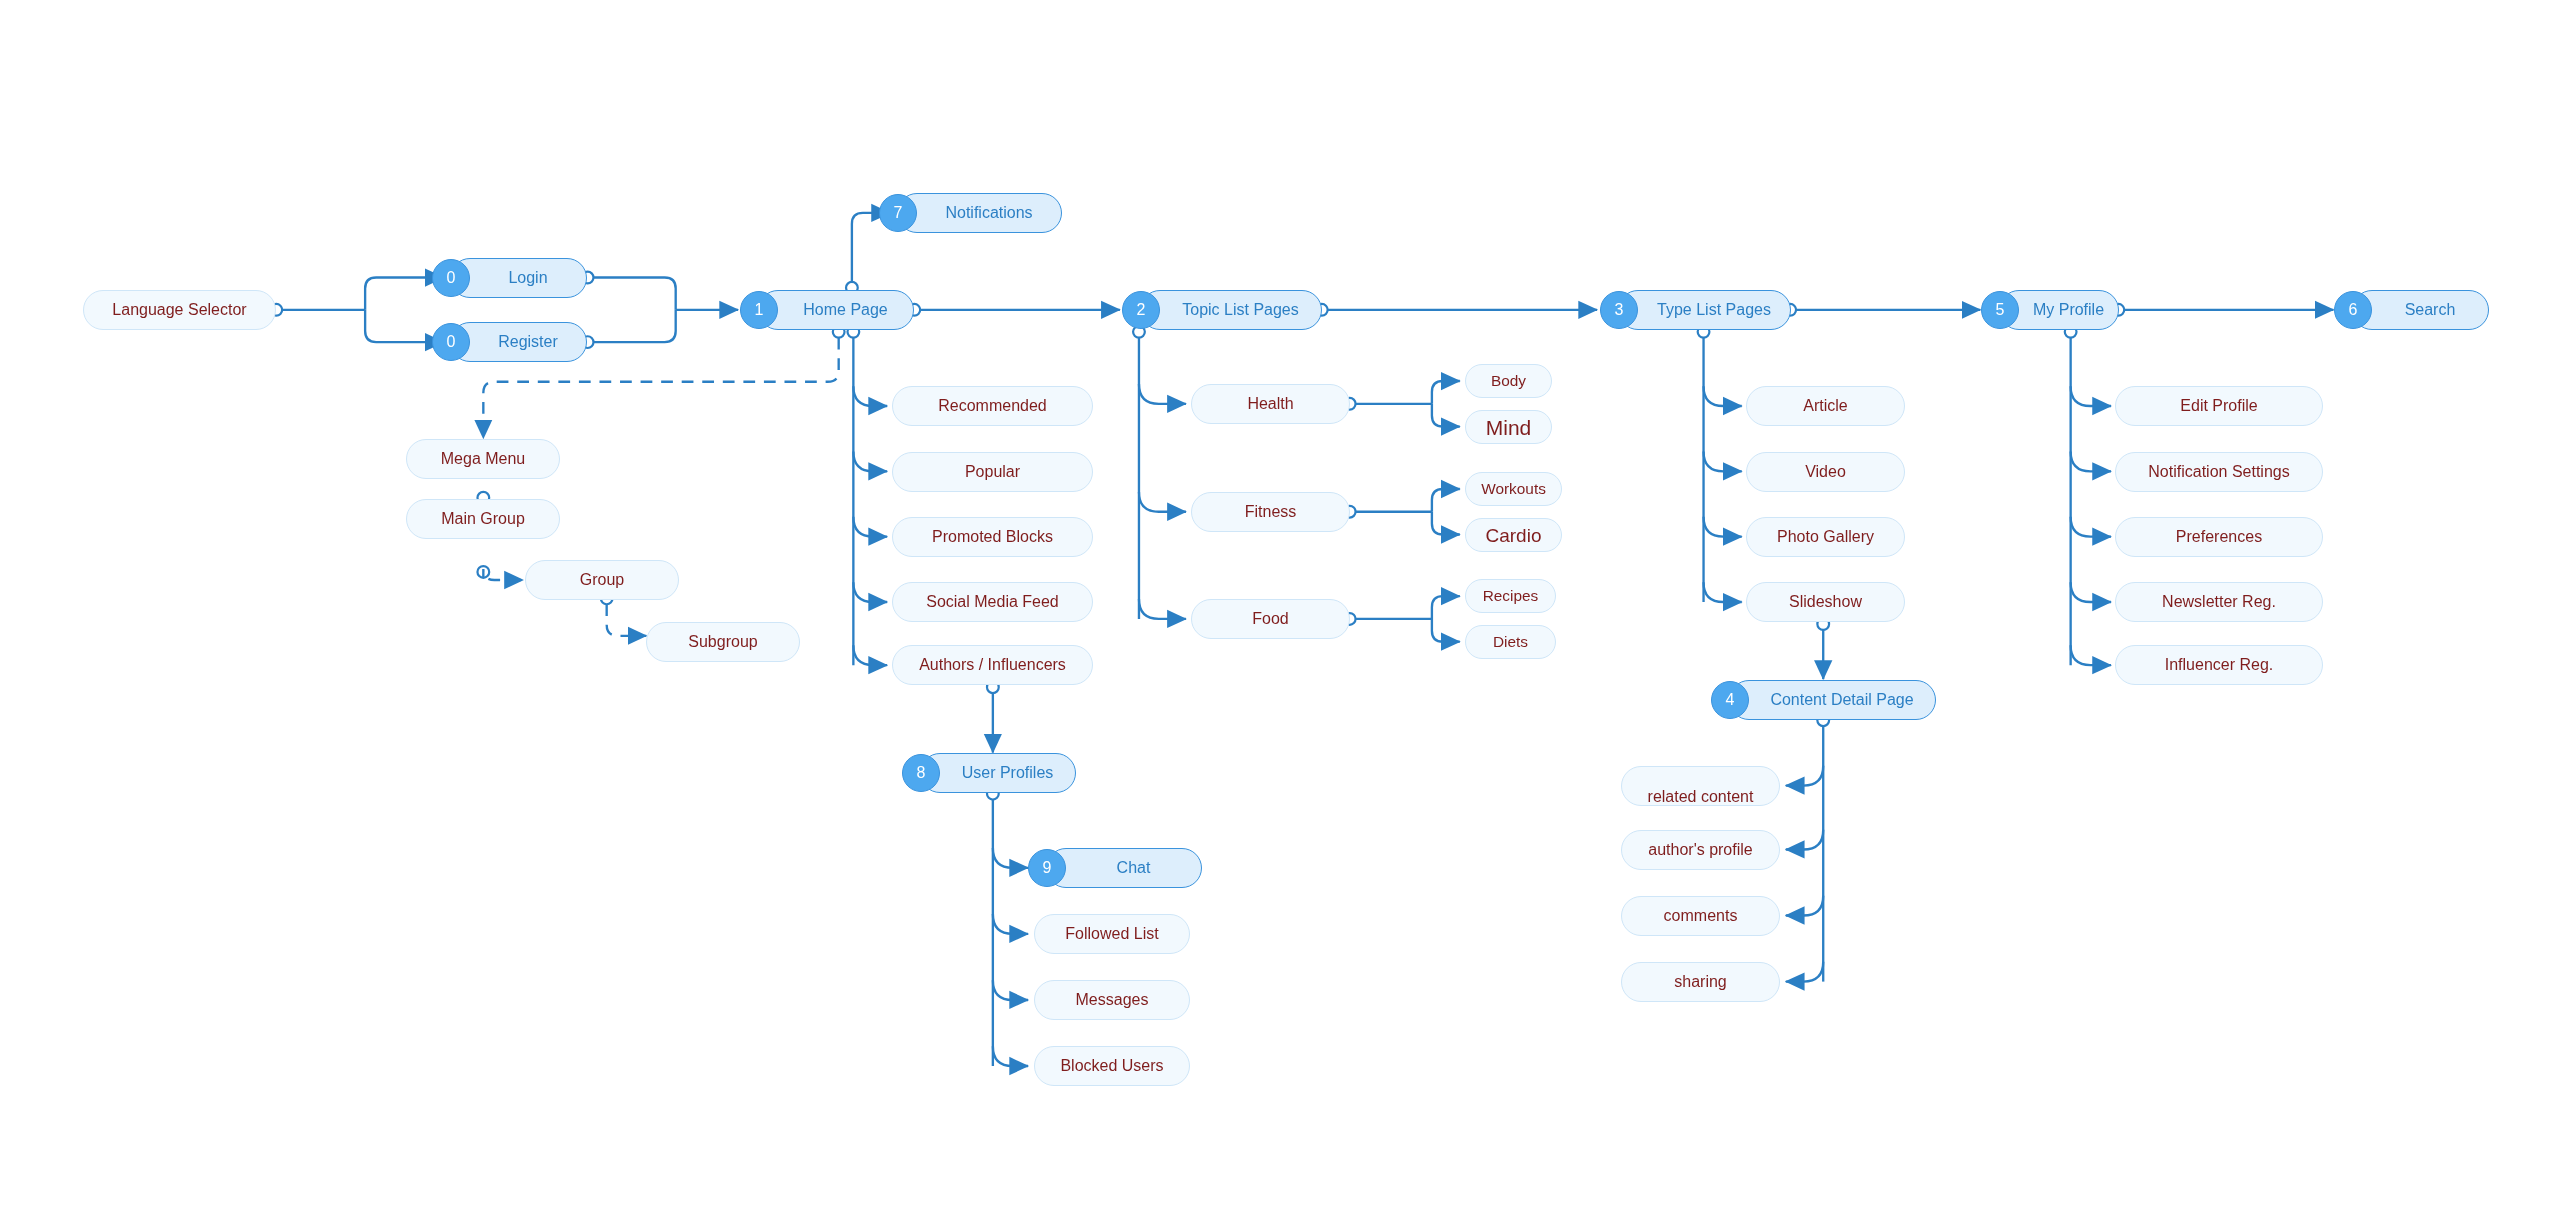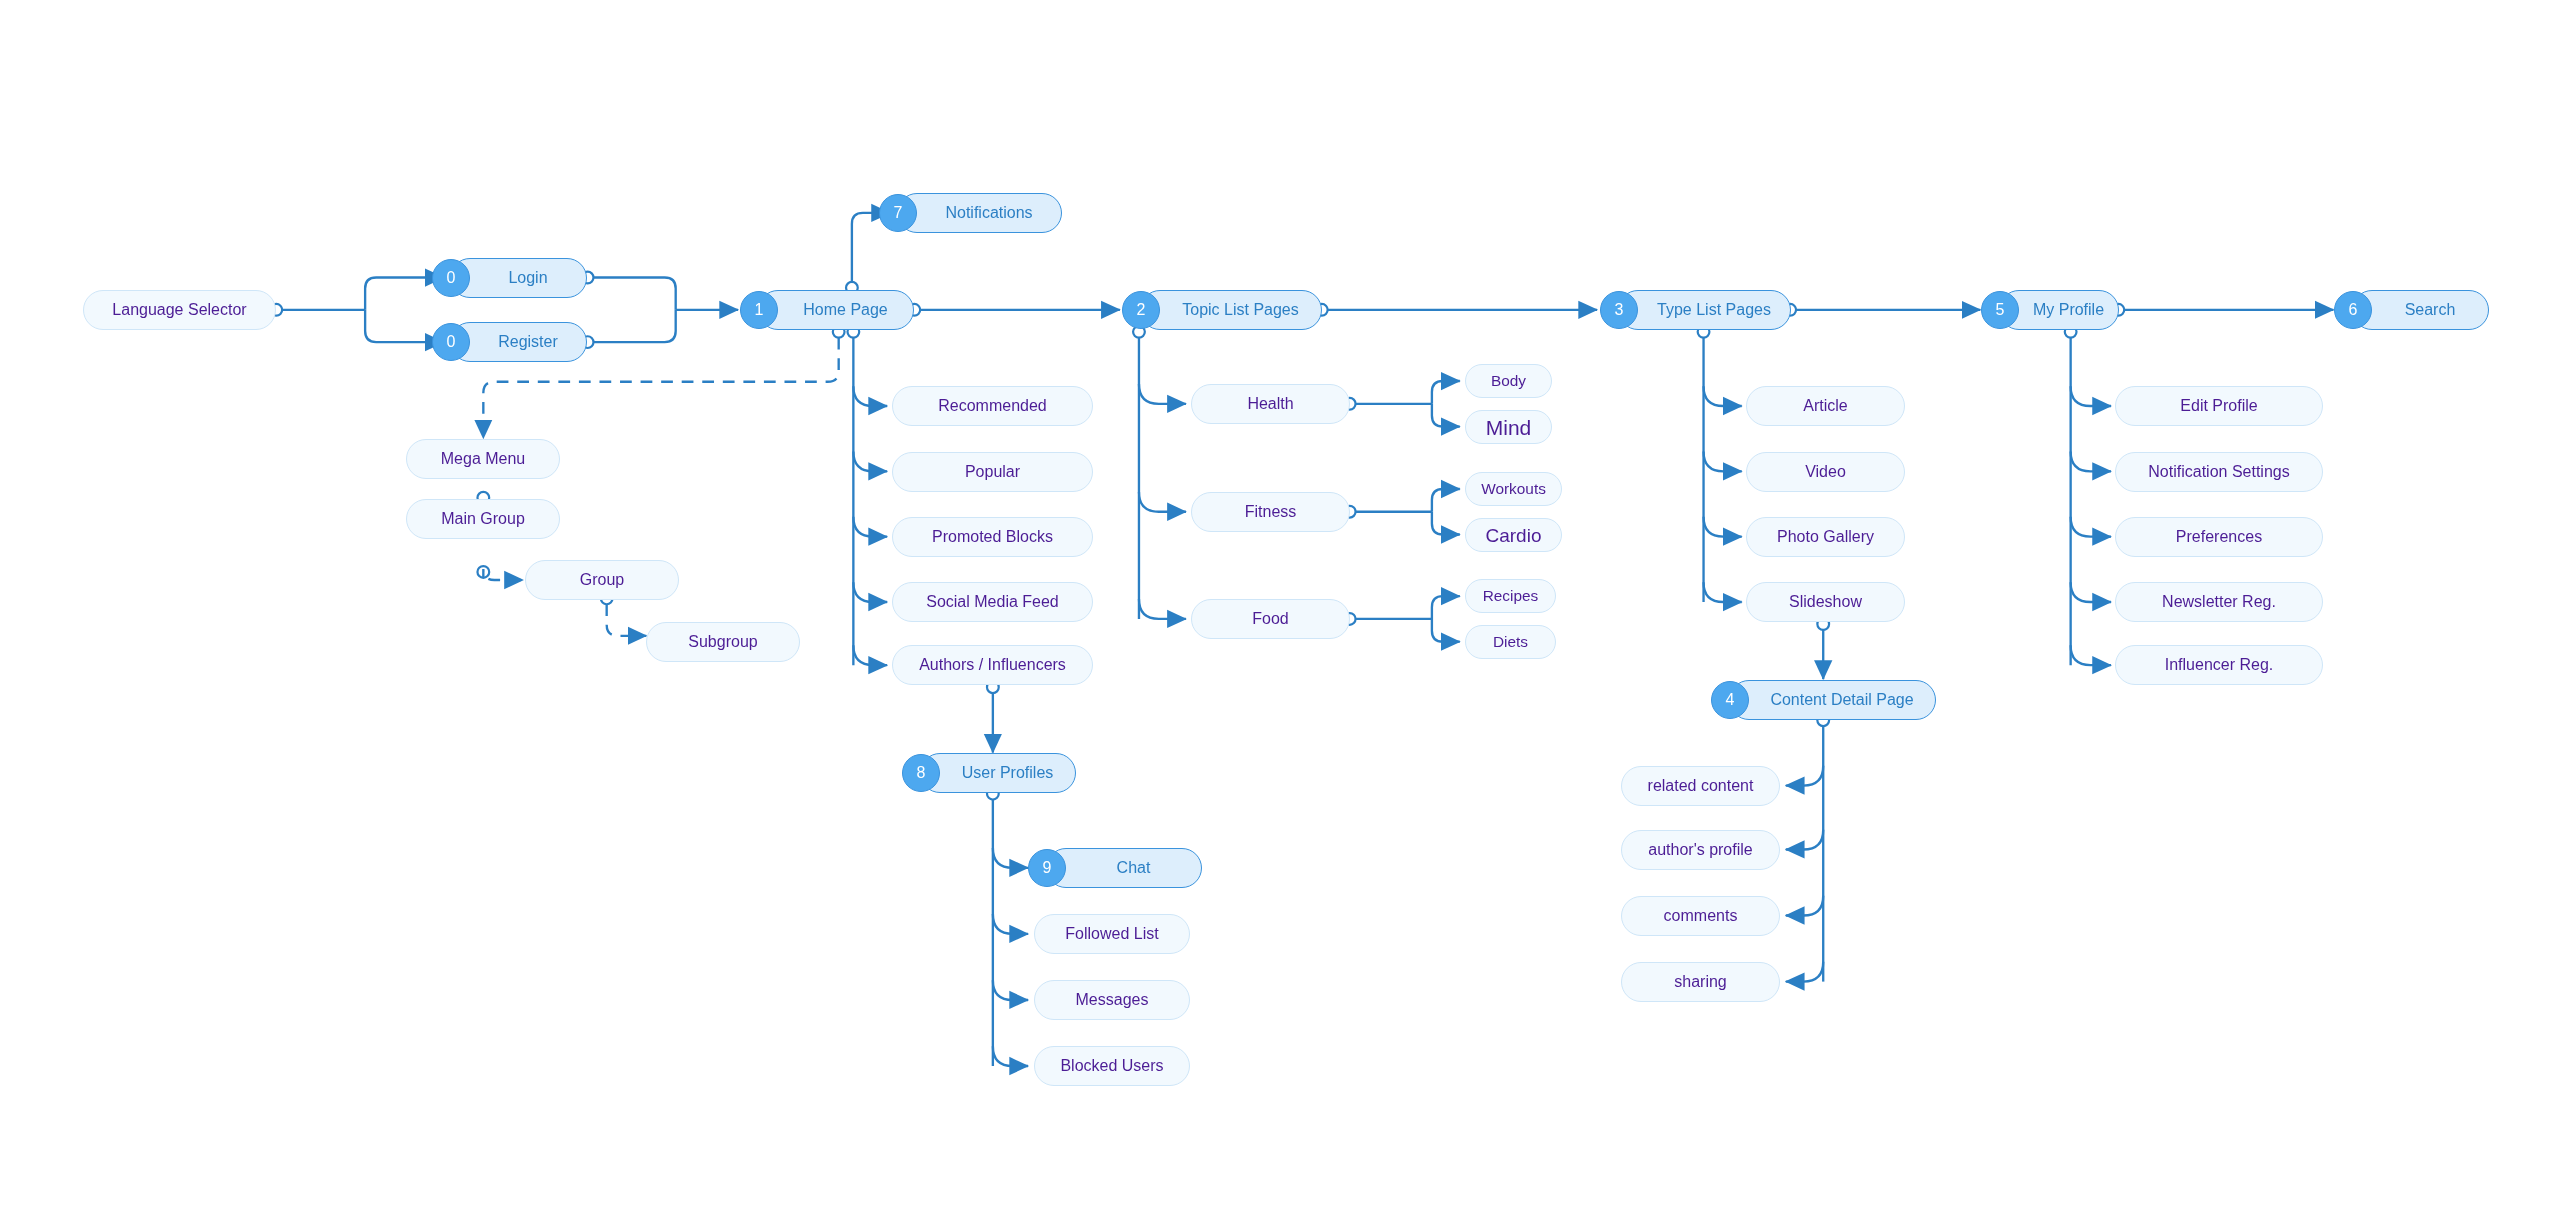--- a/index.html
+++ b/index.html
@@ -33,21 +33,21 @@
     pointer-events: none;
   }
   .node {
     position: absolute;
     display: flex;
     align-items: center;
     justify-content: center;
     border-radius: 734px;
     background: #f2f9fe;
     border: 1.5px solid #cfe6f8;
-    color: #4c1d95;
+    color: #7f1d1d;
     font-size: 16px;
     white-space: nowrap;
     height: 40px;
   }
   .node.primary {
     background: #ddeefc;
     border: 1.8px solid #3a93dd;
     color: #2b7fc4;
   }
   .node .label {
@@ -341,21 +341,21 @@
   </div>
   <div class="node" style="left:1746px; top:582px; width:159px;">
     <span class="label">Slideshow</span>
   </div>
 
   <div class="node primary" style="left:1729px; top:680px; width:207px;">
     <span class="badge">4</span>
     <span class="label">Content Detail Page</span>
   </div>
 
-  <div class="node" style="left:1621px; top:766px; width:159px;">
+  <div class="node" style="left:1621px; top:766px; width:159px;align-items:flex-end;">
     <span class="label">related content</span>
   </div>
   <div class="node" style="left:1621px; top:830px; width:159px;">
     <span class="label">author's profile</span>
   </div>
   <div class="node" style="left:1621px; top:896px; width:159px;">
     <span class="label">comments</span>
   </div>
   <div class="node" style="left:1621px; top:962px; width:159px;">
     <span class="label">sharing</span>

